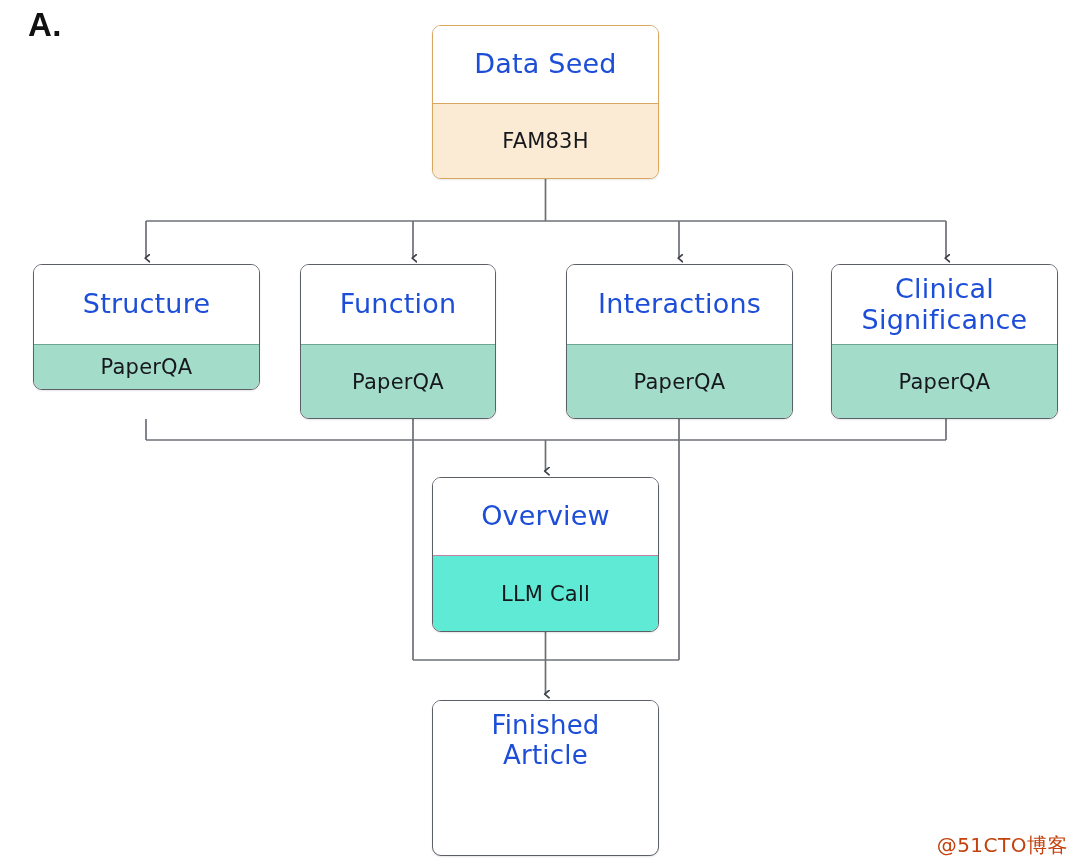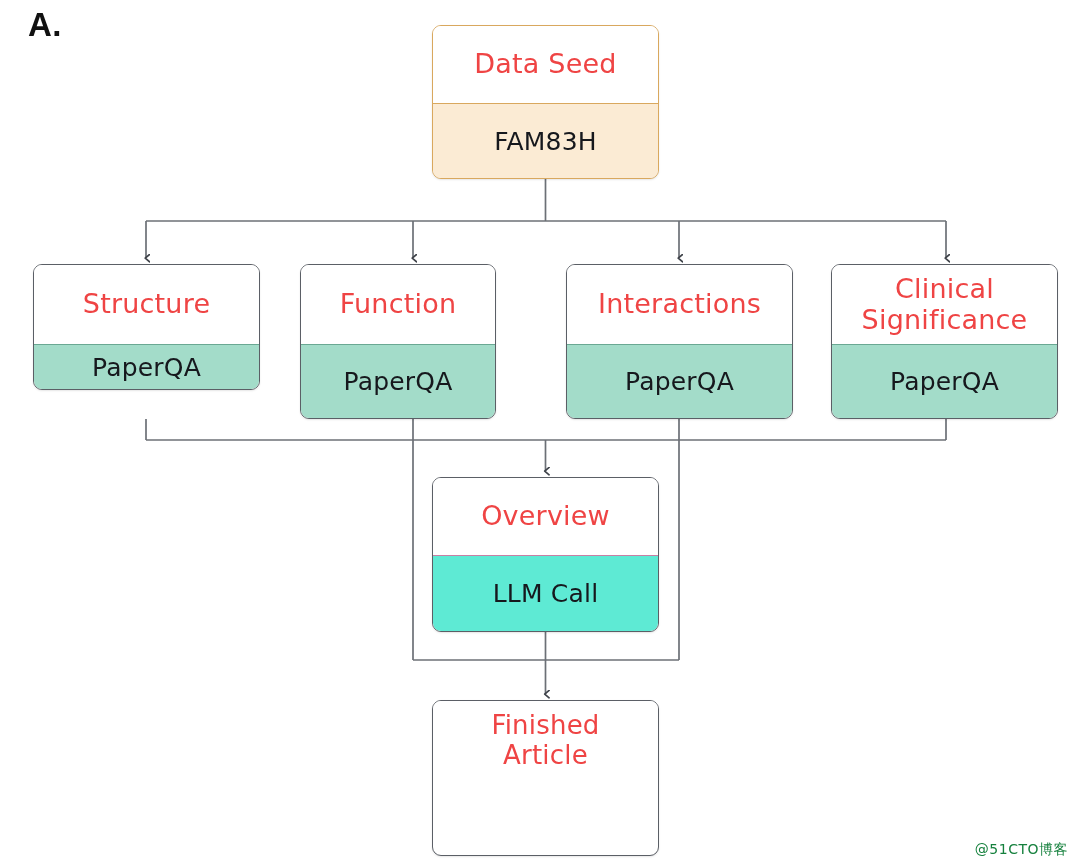--- a/index.html
+++ b/index.html
@@ -54,39 +54,39 @@
     flex-direction: column;
     overflow: hidden;
     box-shadow: 0 1px 2px rgba(0,0,0,0.10);
   }
   .node-title {
     flex: 0 0 auto;
     display: flex;
     align-items: center;
     justify-content: center;
     text-align: center;
-    color: #ef4444;
+    color: #1d4ed8;
     font-family: "DejaVu Sans", sans-serif;
     font-size: 27px;
     font-weight: 400;
     letter-spacing: 0.2px;
     line-height: 1.12;
     padding: 0 8px;
     background: #ffffff;
     white-space: pre-line;
   }
   .node-body {
     flex: 1 1 auto;
     display: flex;
     align-items: center;
     justify-content: center;
     text-align: right;
     color: #16181d;
     font-family: "DejaVu Sans", sans-serif;
-    font-size: 25px;
+    font-size: 21px;
     font-weight: 400;
     letter-spacing: 0.2px;
     padding: 0 0;
     border-top: 1.4px solid rgba(90,95,102,0.55);
     border-radius: 0 0 7px 7px;
   }
 
   
   #node-seed      { left: 432px; top: 25px;  width: 227px; height: 154px; }
   #node-seed .node-title { height: 77px; }
@@ -115,22 +115,22 @@
   .row2 .node-body { border-top-color: #6aa893; }
   #node-overview .node-body { border-top-color: #c87fa4; }
   #node-finished .node-body { border-top-color: #8cb9cf; }
 
   
   .watermark {
     position: absolute;
     right: 12px;
     bottom: 8px;
     font-family: "DejaVu Sans", sans-serif;
-    font-size: 14px;
-    color: #15803d;
+    font-size: 20px;
+    color: #c2410c;
     letter-spacing: 0.5px;
     user-select: none;
   }
 </style>
 </head>
 <body>
 
 <div id="canvas">
 
   <div class="panel-letter">A.</div>

